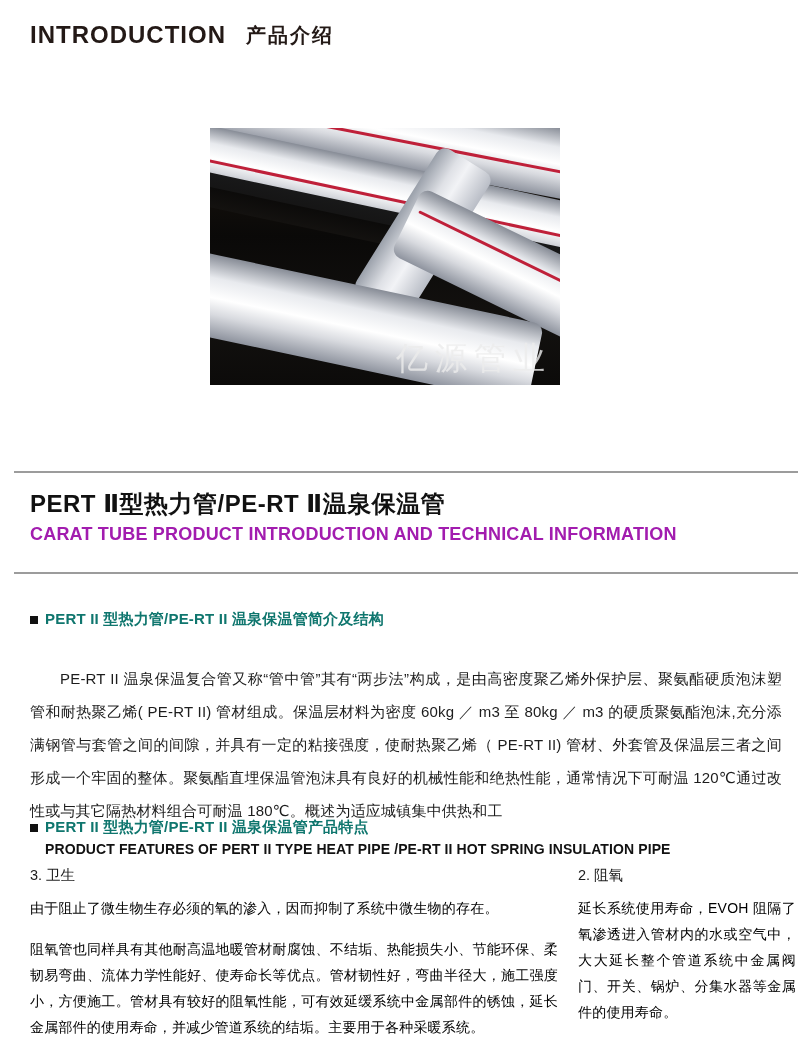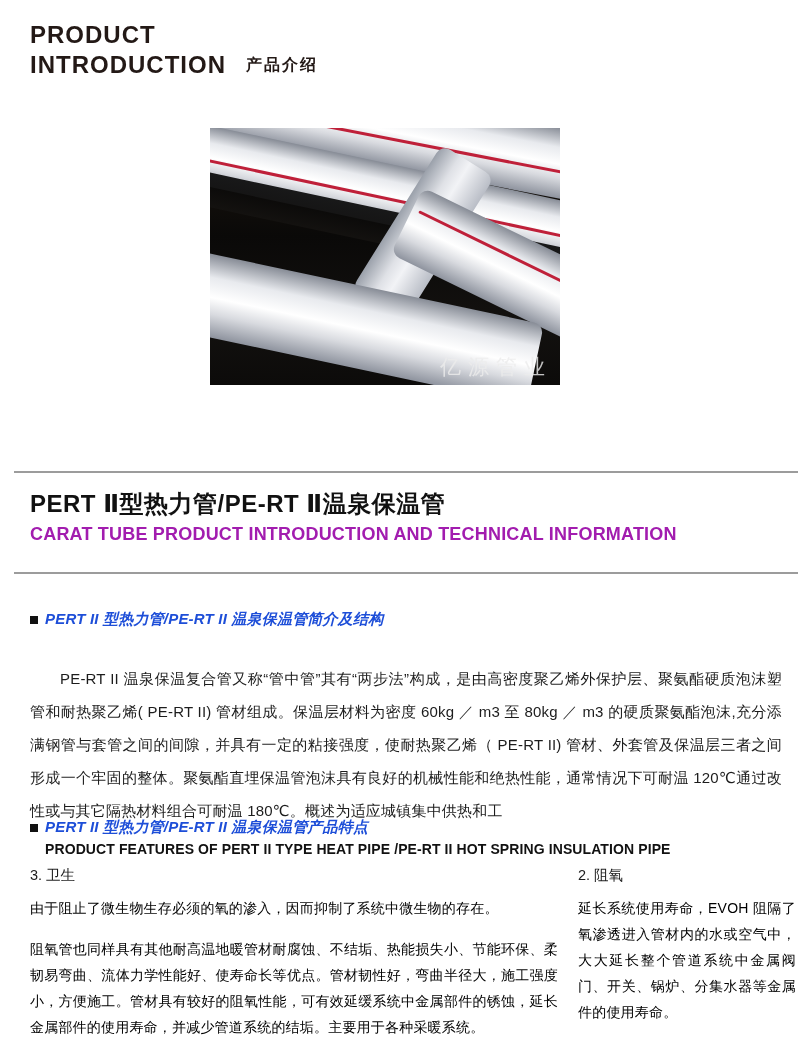--- a/index.html
+++ b/index.html
@@ -5,71 +5,70 @@
   html,body{margin:0;padding:0;}
   body{
     width:812px;height:1040px;position:relative;background:#ffffff;
     font-family:"Liberation Sans","DejaVu Sans",sans-serif;
     color:#231916;overflow:hidden;
   }
   
   .header{position:absolute;left:30px;top:20px;}
   .header-en{font-size:24px;font-weight:800;letter-spacing:1px;line-height:30px;color:#231916;}
   .header-line2{display:flex;align-items:center;}
-  .header-zh{font-size:16px;font-weight:700;margin-left:20px;letter-spacing:2px;}
+  .header-zh{font-size:20px;font-weight:700;margin-left:20px;letter-spacing:2px;}
   
   .photo{position:absolute;left:210px;top:128px;width:350px;height:257px;overflow:hidden;background:#0e0c0a;}
   .ph-bg{position:absolute;inset:0;
     background:
       radial-gradient(140px 60px at 92% 4%, rgba(135,100,55,.45), rgba(0,0,0,0) 70%),
       linear-gradient(180deg,#2a2118 0%,#17120d 16%,#0a0908 42%,#13110f 75%,#0c0b0a 100%);}
   .pipe{position:absolute;border-radius:10px;}
   .pipe-grad{background:linear-gradient(180deg,#878c96 0%,#e8eaee 28%,#ffffff 52%,#d8dadf 72%,#8e939e 100%);}
   .pipe1{left:-60px;top:-28px;width:530px;height:70px;transform:rotate(11deg);}
   .pipe2{left:-80px;top:42px;width:570px;height:60px;transform:rotate(12deg);}
   .pipe3{left:-90px;top:152px;width:420px;height:82px;transform:rotate(12deg);}
   .pipe4{left:180px;top:128px;width:330px;height:74px;transform:rotate(26deg);}
   .fitting{left:128px;top:74px;width:170px;height:62px;transform:rotate(-58deg);
     background:linear-gradient(180deg,#9aa0aa 0%,#dfe1e6 35%,#f2f3f6 55%,#b9bdc6 100%);}
   .stripe{position:absolute;left:2%;right:2%;height:3px;background:#bf2039;border-radius:2px;}
   .s1{top:60%;} .s2{top:55%;} .s3{top:30%;}
   .shadow-band{position:absolute;left:-40px;top:96px;width:560px;height:34px;transform:rotate(12deg);
     background:linear-gradient(180deg,rgba(5,5,5,.9),rgba(20,18,16,.95));}
-  .watermark{position:absolute;right:8px;bottom:4px;font-size:21px;letter-spacing:7px;
+  .watermark{position:absolute;right:8px;bottom:4px;font-size:32px;letter-spacing:7px;
     color:rgba(236,236,236,.82);font-weight:400;}
   
   .rule{position:absolute;left:14px;right:14px;height:2px;background:#9c9c9c;}
   .rule-top{top:471px;} .rule-bottom{top:572px;}
   
   .main-title{position:absolute;left:30px;top:488px;font-size:24px;font-weight:800;letter-spacing:.5px;color:#111;}
   .main-sub{position:absolute;left:30px;top:524px;font-size:18px;font-weight:700;letter-spacing:.2px;color:#a21caf;}
   
   .sec{position:absolute;left:30px;}
   .sec-intro{top:610px;} .sec-feat{top:818px;}
   .sec-row{display:flex;align-items:center;}
   .bullet{width:8px;height:8px;background:#111;margin-right:7px;flex:0 0 auto;}
-  .sec-zh{font-size:15px;font-weight:700;color:#1d4ed8;letter-spacing:.2px;font-style:italic;}
+  .sec-zh{font-size:15px;font-weight:700;color:#0f766e;letter-spacing:.2px;}
   .sec-en{font-size:14px;font-weight:700;color:#111;margin:4px 0 0 15px;letter-spacing:.1px;}
   
   .intro-body{position:absolute;left:30px;top:662px;width:752px;
     font-size:15px;line-height:33px;color:#1c1c1c;text-align:justify;text-indent:2em;
     letter-spacing:.2px;}
   
   .col-left{position:absolute;left:30px;top:866px;width:528px;}
   .col-right{position:absolute;left:578px;top:866px;width:218px;}
   .feat-label{font-size:14.5px;color:#1c1c1c;margin-bottom:10px;}
   .feat-text{font-size:14px;line-height:26px;color:#000000;text-align:justify;letter-spacing:.2px;}
   .feat-text + .feat-text{margin-top:15px;}
 </style>
 </head>
 <body>
 
 <div class="header">
   <div class="header-en">
-    <div>PRODUCT</div>
     <div class="header-line2">
       <span>INTRODUCTION</span>
       <span class="header-zh">产品介绍</span>
     </div>
   </div>
 </div>
 
 <div class="photo">
   <div class="ph-bg"></div>
   <div class="pipe pipe-grad pipe1">

